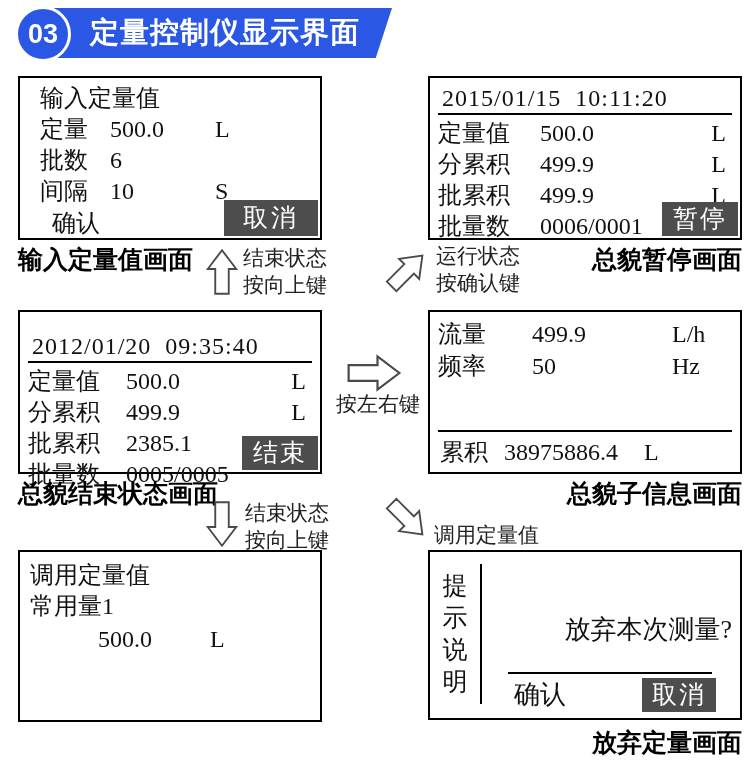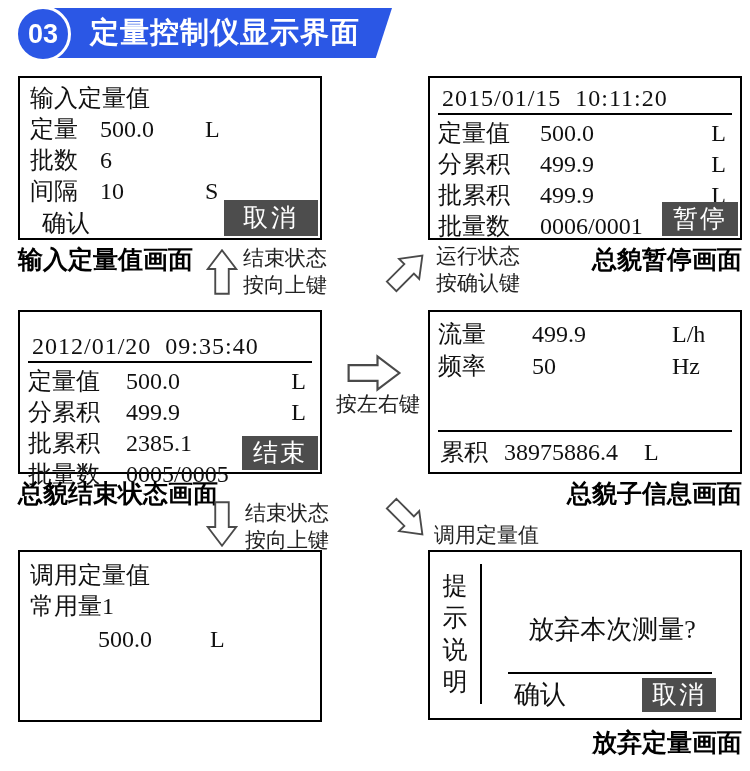--- a/index.html
+++ b/index.html
@@ -17,21 +17,21 @@
     background:#2B57E5;border:3px solid #fff;border-radius:50%;
     display:flex;align-items:center;justify-content:center;
     color:#fff;font-family:"Liberation Sans","DejaVu Sans",sans-serif;
     font-weight:bold;font-size:27px;}
   .banner-title{position:absolute;left:90px;top:13px;width:280px;
     color:#fff;font-family:"Liberation Sans","DejaVu Sans",sans-serif;
     font-weight:bold;font-size:29px;letter-spacing:1px;white-space:nowrap;}
   
   .panel{position:absolute;background:#fff;border:2px solid #000;
     font-size:24px;line-height:31px;box-sizing:border-box;}
-  .p-input{left:18px;top:76px;width:304px;height:164px;padding:5px 10px;}
+  .p-input{left:18px;top:76px;width:304px;height:164px;padding:5px 20px;}
   .p-pause{left:428px;top:76px;width:314px;height:164px;padding:4px 8px;}
   .p-finish{left:18px;top:310px;width:304px;height:164px;padding:18px 8px;}
   .p-sub{left:428px;top:310px;width:314px;height:164px;padding:6px 8px;}
   .p-recall{left:18px;top:550px;width:304px;height:172px;padding:8px 10px;}
   .p-abandon{left:428px;top:550px;width:314px;height:170px;}
   .grid3{display:grid;}
   .p-input .grid3{grid-template-columns:70px 105px 1fr;}
   .p-pause .grid3{grid-template-columns:102px 138px 1fr;}
   .p-finish .grid3{grid-template-columns:98px 135px 1fr;}
   .p-sub .grid3{grid-template-columns:94px 140px 1fr;line-height:32px;}
@@ -46,21 +46,21 @@
   .p-pause .dark-btn,.p-finish .dark-btn{right:2px;bottom:2px;padding:0 11px;letter-spacing:2px;}
   .unit-r{justify-self:end;padding-right:6px;}
   .sub-divider{position:absolute;left:8px;right:8px;top:118px;border-top:2px solid #000;}
   .sub-total{position:absolute;left:10px;top:124px;display:flex;line-height:33px;}
   .sub-total .tv{margin-left:16px;} .sub-total .tu{margin-left:26px;}
   .recall-val-row{margin-top:2px;}
   
   .ab-side{position:absolute;left:0;top:12px;bottom:14px;width:50px;
     border-right:2px solid #000;display:flex;align-items:center;justify-content:center;}
   .ab-side span{display:block;width:27px;word-break:break-all;font-size:25px;line-height:32px;text-align:center;}
-  .ab-question{position:absolute;left:62px;right:8px;top:62px;text-align:center;font-size:26px;}
+  .ab-question{position:absolute;left:62px;right:8px;top:62px;text-align:right;font-size:26px;}
   .ab-line{position:absolute;left:78px;right:28px;top:120px;border-top:2px solid #000;}
   .ab-confirm{position:absolute;left:84px;top:126px;font-size:26px;line-height:34px;}
   .p-abandon .dark-btn{right:24px;top:126px;bottom:auto;padding:0 10px;letter-spacing:2px;}
   
   .caption{position:absolute;font-weight:bold;font-size:25px;color:#000;white-space:nowrap;}
   
   .arrow{position:absolute;width:48px;height:34px;}
   .arrow svg{display:block;width:100%;height:100%;overflow:visible;}
   .note{position:absolute;font-size:21px;line-height:27px;color:#222;white-space:nowrap;}
 </style>

